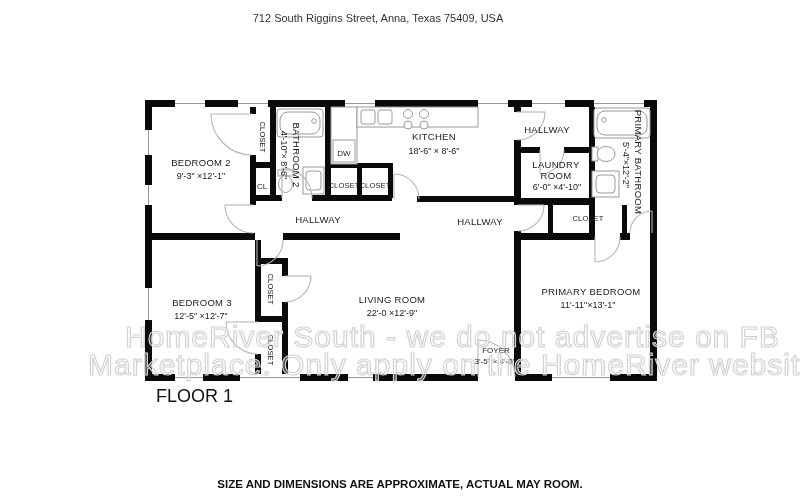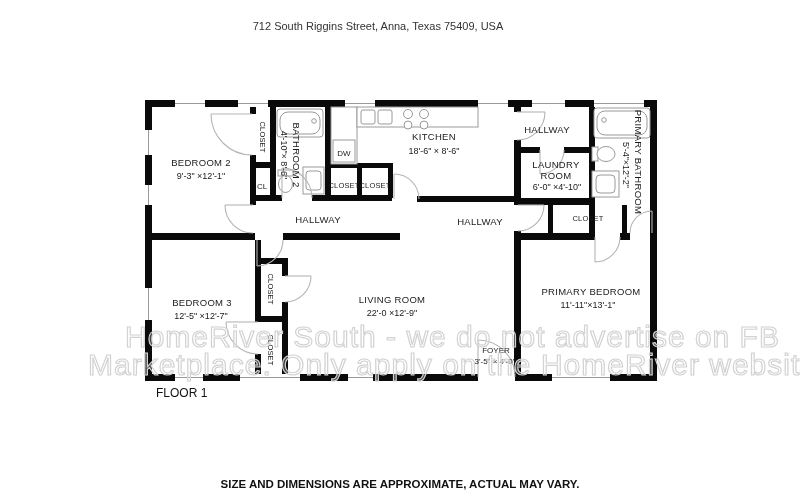--- a/index.html
+++ b/index.html
@@ -1,21 +1,21 @@
 <!DOCTYPE html>
 <html><head>
 <meta charset="utf-8">
 <style>
   html,body{margin:0;padding:0;background:#ffffff;}
   body{width:800px;height:499px;position:relative;overflow:hidden;
        font-family:"Liberation Sans", sans-serif;color:#1a1a1a;}
-  .address{position:absolute;left:0;top:20px;width:756px;text-align:center;
+  .address{position:absolute;left:0;top:12px;width:756px;text-align:center;
            font-size:11px;color:#333;}
   .floorplan{position:absolute;left:140px;top:93px;width:522px;height:295px;}
-  .floor-label{position:absolute;left:156px;top:386px;font-size:12px;color:#111;}
+  .floor-label{position:absolute;left:156px;top:386px;font-size:18px;color:#111;}
   .disclaimer{position:absolute;left:0;top:478px;width:800px;text-align:center;
               font-size:11.5px;font-weight:bold;color:#111;}
   .wm{position:absolute;font-size:30px;white-space:nowrap;
       color:rgba(255,255,255,0.25);-webkit-text-stroke:1.2px #d2d2d2;
       letter-spacing:1px;}
   .wm1{left:125px;top:320px;}
   .wm2{left:88px;top:348px;}
   svg text{fill:#1a1a1a;}
   .room{font-size:9.5px;letter-spacing:.3px;}
   .dims{font-size:9px;}
@@ -218,13 +218,13 @@
 
     <text class="room" x="591" y="295">PRIMARY BEDROOM</text>
     <text class="dims" x="588" y="308">11'-11"×13'-1"</text>
   </g>
 </svg>
 
 <div class="wm wm1">HomeRiver South - we do not advertise on FB</div>
 <div class="wm wm2">Marketplace. Only apply on the HomeRiver website.</div>
 
 <div class="floor-label">FLOOR 1</div>
-<div class="disclaimer">SIZE AND DIMENSIONS ARE APPROXIMATE, ACTUAL MAY VARY.</div>
+<div class="disclaimer">SIZE AND DIMENSIONS ARE APPROXIMATE, ACTUAL MAY ROOM.</div>
 
 </body></html>

